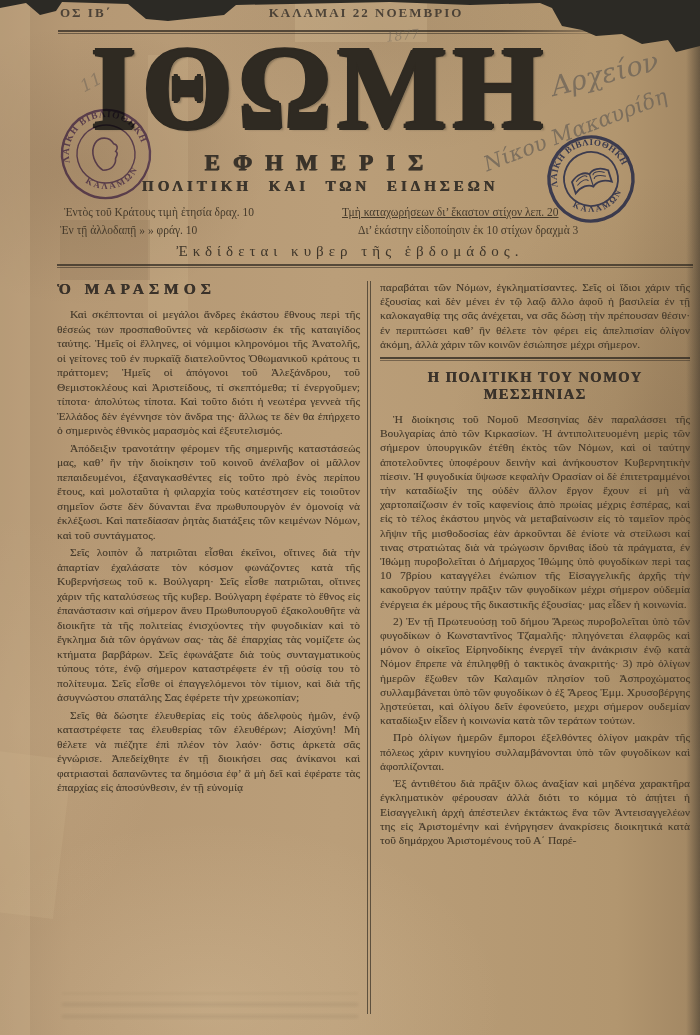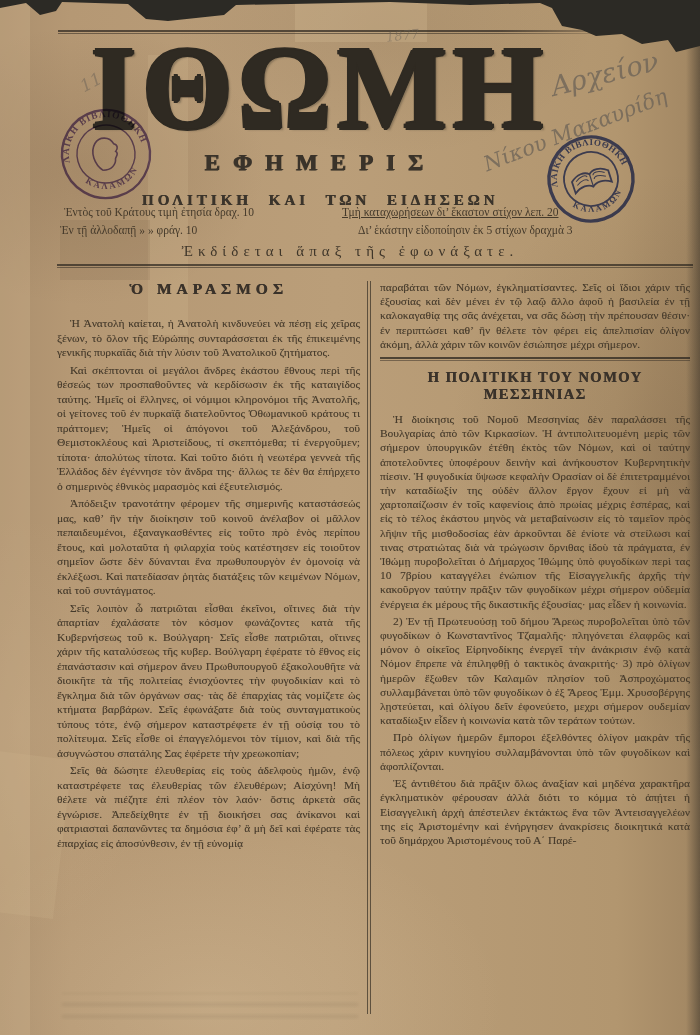--- a/index.html
+++ b/index.html
@@ -56,21 +56,21 @@
     color:#2f2a22;
     text-shadow:2px 0 #2f2a22,-2px 0 #2f2a22,0 2px #2f2a22,0 -2px #2f2a22,
                 1px 1px 0 #2f2a22, 3px 2px 2px rgba(47,42,34,.35);
     transform:scaleY(1.02);
   }
   .mast-sub {
     font-size:23px; font-weight:bold; letter-spacing:13px;
     color:#3a332a; text-shadow:1px 0 #3a332a,0 1px rgba(58,51,42,.6);
   }
   .mast-tagline {
-    margin-top:16px; font-size:15px; font-weight:bold; letter-spacing:4px;
+    margin-top:2px; font-size:15px; font-weight:bold; letter-spacing:4px;
     word-spacing:9px; color:#3b342b; text-shadow:.6px 0 #3b342b;
   }
 
   
   .subline { position:absolute; font-size:11.5px; color:#453a2b; white-space:nowrap; }
   .freq {
     position:absolute; top:243px; left:100px; width:500px; text-align:center;
     font-size:15px; letter-spacing:5px; color:#3f362a;
   }
 
@@ -79,22 +79,22 @@
   .col-left  { left:57px;  width:303px; }
   .col-right { left:380px; width:310px; }
   .col p {
     font-size:11.4px; line-height:14.5px; text-indent:13px;
     margin-bottom:3px; color:#453a2b;
     text-shadow:.3px .3px 0 rgba(69,58,43,.35);
   }
   .col-right p { line-height:14.2px; }
   .no-indent { text-indent:0 !important; }
   .headline {
-    text-align:center; font-weight:bold; font-size:15.5px; letter-spacing:5px;
-    color:#3a322a; margin-bottom:18px; text-shadow:.5px 0 #3a322a;
+    text-align:left; font-weight:bold; font-size:15.5px; letter-spacing:5px;
+    color:#3a322a; margin-bottom:9px; text-shadow:.5px 0 #3a322a;
   }
   .headline-2 {
     text-align:center; font-weight:bold; font-size:14.5px; letter-spacing:1.5px;
     color:#3a322a; margin:8px 0 9px; text-shadow:.5px 0 #3a322a;
   }
   .col-rule { height:4px; border-top:2px solid rgba(52,45,36,.8);
               border-bottom:1px solid rgba(52,45,36,.5); margin-top:6px; }
 
   .divider {
     position:absolute; left:367px; top:281px; height:733px; width:4px;
@@ -122,39 +122,43 @@
 
 <div class="scan">
   <div class="paper">
 
     <div class="tape" style="left:0;top:0;width:30px;height:1035px;background:rgba(216,190,152,.26);"></div>
     <div class="tape" style="left:148px;top:55px;width:40px;height:280px;background:rgba(216,190,152,.20);"></div>
     <div class="tape" style="left:295px;top:0;width:132px;height:42px;background:rgba(216,190,152,.28);"></div>
     <div class="tape" style="left:-12px;top:755px;width:75px;height:160px;background:rgba(212,184,144,.20);transform:rotate(7deg);"></div>
     <div class="tape" style="left:60px;top:220px;width:90px;height:60px;background:rgba(90,70,48,.10);"></div>
 
+    <div class="dateline">
+      <span class="dl-left">ΟΣ ΙΒ΄</span>
+      <span class="dl-center">ΚΑΛΑΜΑΙ 22 ΝΟΕΜΒΡΙΟ</span>
+      <span class="dl-right">ΑΡΙΘ.</span>
+    </div>
     <div class="rule-thin fade-right" style="top:30px;left:58px;width:588px;"></div>
 
     <div class="masthead">
       <div class="mast-title">ΙΘΩΜΗ</div>
       <div class="mast-sub">ΕΦΗΜΕΡΙΣ</div>
       <div class="mast-tagline">ΠΟΛΙΤΙΚΗ ΚΑΙ ΤΩΝ ΕΙΔΗΣΕΩΝ</div>
     </div>
 
     <div class="subline" style="top:206px;left:64px;">Ἐντὸς τοῦ Κράτους τιμὴ ἐτησία δραχ. 10</div>
     <div class="subline" style="top:206px;left:342px;text-decoration:underline;">Τμὴ καταχωρήσεων δι’ ἕκαστον στίχον  λεπ. 20</div>
     <div class="subline" style="top:224px;left:60px;">Ἐν τῇ ἀλλοδαπῇ   »    »   φράγ. 10</div>
-    <div class="subline" style="top:224px;left:358px;">Δι’ ἑκάστην εἰδοποίησιν ἐκ 5 στίχων δραχμὰ   3</div>
-    <div class="freq">Ἐκδίδεται ἅπαξ τῆς ἐφωνάξατε.</div>
+    <div class="subline" style="top:224px;left:358px;">Δι’ ἑκάστην εἰδοποίησιν ἐκ 10 στίχων δραχμὰ   3</div>
+    <div class="freq">Ἐκδίδεται κυβερ τῆς ἑβδομάδος.</div>
 
     <div class="rule-thin" style="top:264px;left:57px;width:636px;"></div>
 
     <div class="col col-left">
       <div class="headline">Ὁ ΜΑΡΑΣΜΟΣ</div>
-      <p>Ἡ Ἀνατολὴ καίεται, ἡ Ἀνατολὴ κινδυνεύει νὰ πέσῃ εἰς χεῖρας ξένων, τὸ ὅλον τῆς Εὐρώπης συνταράσσεται ἐκ τῆς ἐπικειμένης γενικῆς πυρκαϊᾶς διὰ τὴν λύσιν τοῦ Ἀνατολικοῦ ζητήματος.</p>
       <p>Καὶ σκέπτονται οἱ μεγάλοι ἄνδρες ἑκάστου ἔθνους περὶ τῆς θέσεώς των προσπαθοῦντες νὰ κερδίσωσιν ἐκ τῆς καταιγίδος ταύτης. Ἡμεῖς οἱ ἕλληνες, οἱ νόμιμοι κληρονόμοι τῆς Ἀνατολῆς, οἱ γείτονες τοῦ ἐν πυρκαϊᾷ διατελοῦντος Ὀθωμανικοῦ κράτους τι πράττομεν; Ἡμεῖς οἱ ἀπόγονοι τοῦ Ἀλεξάνδρου, τοῦ Θεμιστοκλέους καὶ Ἀριστείδους, τί σκεπτόμεθα; τί ἐνεργοῦμεν; τίποτα· ἀπολύτως τίποτα. Καὶ τοῦτο διότι ἡ νεωτέρα γεννεὰ τῆς Ἑλλάδος δὲν ἐγέννησε τὸν ἄνδρα της· ἄλλως τε δὲν θα ἐπήρχετο ὁ σημερινὸς ἐθνικὸς μαρασμὸς καὶ ἐξευτελισμός.</p>
       <p>Ἀπόδειξιν τρανοτάτην φέρομεν τῆς σημερινῆς καταστάσεώς μας, καθ’ ἣν τὴν διοίκησιν τοῦ κοινοῦ ἀνέλαβον οἱ μᾶλλον πεπαιδευμένοι, ἐξαναγκασθέντες εἰς τοῦτο πρὸ ἑνὸς περίπου ἔτους, καὶ μολοταῦτα ἡ φιλαρχία τοὺς κατέστησεν εἰς τοιοῦτον σημεῖον ὥστε δὲν δύνανται ἕνα πρωθυπουργὸν ἐν ὁμονοίᾳ νὰ ἐκλέξωσι. Καὶ πατεδίασαν ῥητὰς διατάξεις τῶν κειμένων Νόμων, καὶ τοῦ συντάγματος.</p>
       <p>Σεῖς λοιπὸν ὦ πατριῶται εἶσθαι ἐκεῖνοι, οἵτινες διὰ τὴν ἀπαρτίαν ἐχαλάσατε τὸν κόσμον φωνάζοντες κατὰ τῆς Κυβερνήσεως τοῦ κ. Βούλγαρη· Σεῖς εἶσθε πατριῶται, οἵτινες χάριν τῆς καταλύσεως τῆς κυβερ. Βούλγαρη ἐφέρατε τὸ ἔθνος εἰς ἐπανάστασιν καὶ σήμερον ἄνευ Πρωθυπουργοῦ ἐξακολουθῆτε νὰ διοικῆτε τὰ τῆς πολιτείας ἐνισχύοντες τὴν φυγοδικίαν καὶ τὸ ἔγκλημα διὰ τῶν ὀργάνων σας· τὰς δὲ ἐπαρχίας τὰς νομίζετε ὡς κτήματα βαρβάρων. Σεῖς ἐφωνάξατε διὰ τοὺς συνταγματικοὺς τύπους τότε, ἐνῷ σήμερον καταστρέφετε ἐν τῇ οὐσίᾳ του τὸ πολίτευμα. Σεῖς εἶσθε οἱ ἐπαγγελόμενοι τὸν τίμιον, καὶ διὰ τῆς ἀσυγνώστου σπατάλης Σας ἐφέρετε τὴν χρεωκοπίαν;</p>
       <p>Σεῖς θὰ δώσητε ἐλευθερίας εἰς τοὺς ἀδελφοὺς ἡμῶν, ἐνῷ καταστρέφετε τας ἐλευθερίας τῶν ἐλευθέρων; Αἰσχύνη! Μὴ θέλετε νὰ πιέζητε ἐπὶ πλέον τὸν λαόν· ὅστις ἀρκετὰ σᾶς ἐγνώρισε. Ἀπεδείχθητε ἐν τῇ διοικήσει σας ἀνίκανοι καὶ φατριασταὶ δαπανῶντες τα δημόσια ἐφ’ ἃ μὴ δεῖ καὶ ἐφέρατε τὰς ἐπαρχίας εἰς ἀποσύνθεσιν, ἐν τῇ εὐνομίᾳ</p>
     </div>
 
     <div class="divider"></div>
 
     <div class="col col-right">
       <p class="no-indent">παραβάται τῶν Νόμων, ἐγκληματίσαντες. Σεῖς οἱ ἴδιοι χάριν τῆς ἐξουσίας καὶ δὲν μένει ἐν τῷ λαῷ ἄλλο ἀφοῦ ἡ βασιλεία ἐν τῇ καλοκαγαθίᾳ της σᾶς ἀνέχεται, να σᾶς δώσῃ τὴν πρέπουσαν θέσιν· ἐν περιπτώσει καθ’ ἣν θέλετε τὸν φέρει εἰς ἀπελπισίαν ὀλίγον ἀκόμη, ἀλλὰ χάριν τῶν κοινῶν ἐσιώπησε μέχρι σήμερον.</p>

